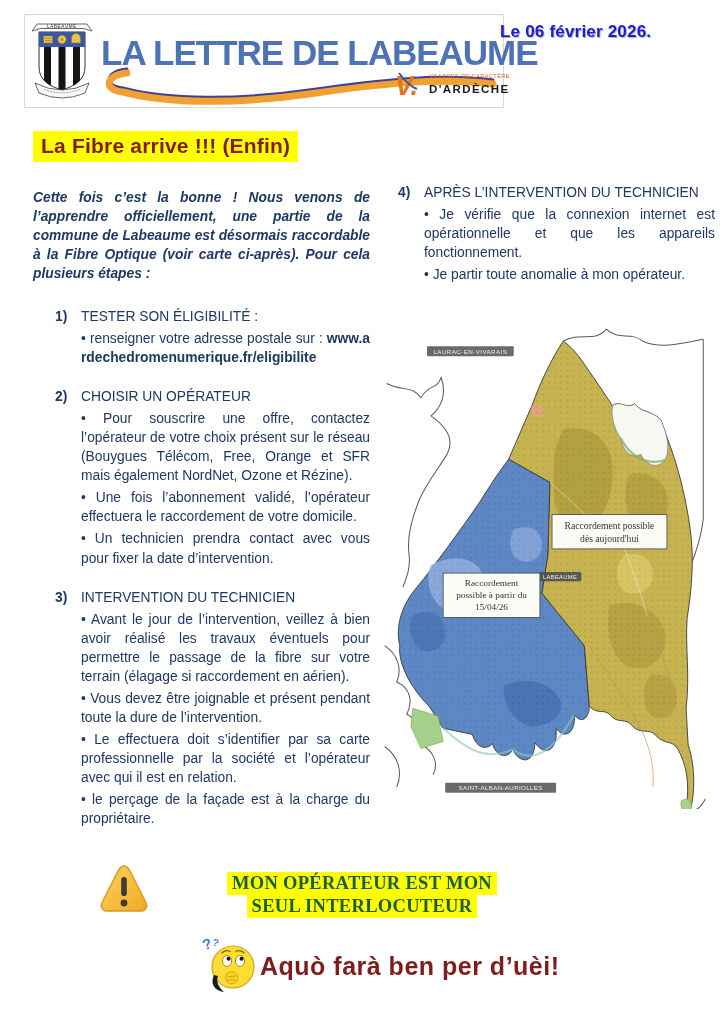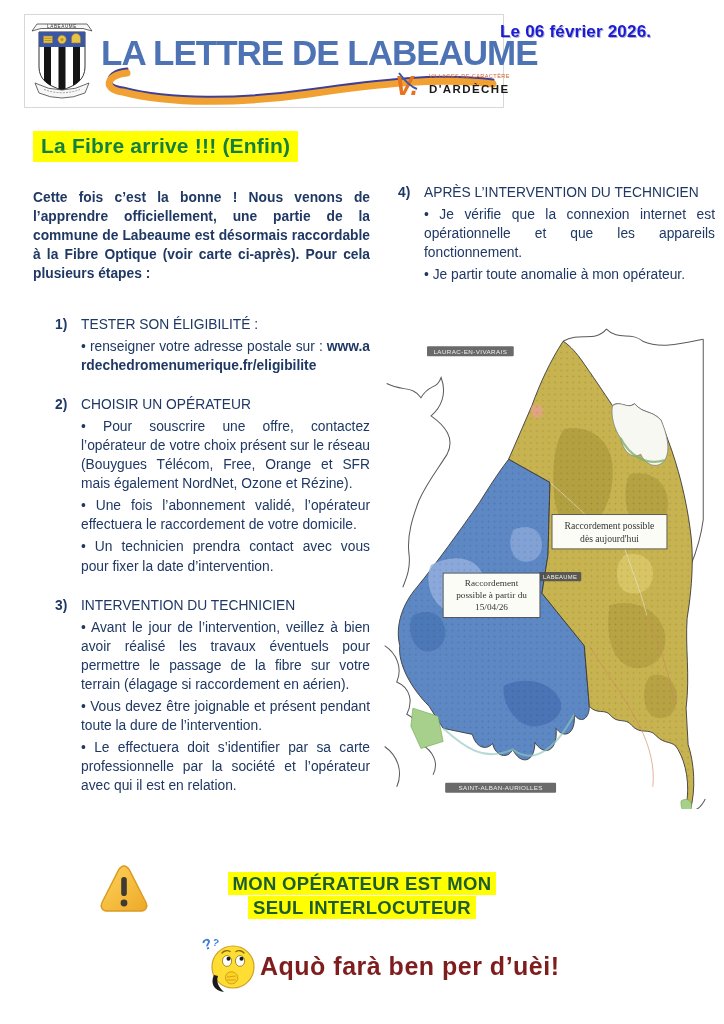--- a/index.html
+++ b/index.html
@@ -9,39 +9,39 @@
   .header{position:absolute;left:24px;top:14px;width:478px;height:92px;border:1px solid #d8d8d8;background:#fff;}
   .crest{position:absolute;left:4px;top:2px;}
   .masthead-title{position:absolute;left:76px;top:18px;width:398px;font-size:35px;font-weight:800;
         color:#4e73b4;letter-spacing:-1px;white-space:nowrap;}
   .swoosh{position:absolute;left:72px;top:50px;}
   .vdc{position:absolute;left:368px;top:46px;}
   .dateblock{position:absolute;left:500px;top:22px;width:215px;
         font-weight:800;font-size:17px;color:#1b1bd6;text-shadow:1px 1px 0 rgba(20,20,120,.35);}
   .dateblock .line{display:block;margin-bottom:15px;letter-spacing:.2px;}
   
-  .headline{position:absolute;left:33px;top:131px;background:#ffff00;color:#15803d;
+  .headline{position:absolute;left:33px;top:131px;background:#ffff00;color:#7f1d1d;
         font-size:21px;font-weight:800;padding:3px 8px 4px;letter-spacing:.2px;}
   
   .col{position:absolute;font-size:13.8px;line-height:1.38;}
   .col-left{left:33px;top:188px;width:337px;}
   .col-right{left:398px;top:183px;width:317px;}
-  .intro{font-weight:700;text-align:justify;margin:0 0 32px;}
+  .intro{font-weight:700;text-align:justify;margin:0 0 24px;font-style:italic;}
   .steps{padding-left:22px;}
   .step{display:grid;grid-template-columns:26px 1fr;margin-bottom:17px;}
   .step-num{font-weight:700;}
   .step-heading{font-weight:400;margin:0 0 3px;}
   .step p{margin:0 0 3px;text-align:justify;}
   .url{font-weight:700;word-break:break-all;}
   .mapwrap{margin-top:26px;margin-left:-16px;}
   
   .warn-icon{position:absolute;left:98px;top:862px;}
   .warn-text{position:absolute;left:0;top:872px;width:724px;text-align:center;line-height:23px;}
   .warn-text .hl{display:inline-block;background:#ffff00;color:#1d5c2f;font-weight:800;
-        font-size:18.5px;letter-spacing:.3px;padding:0 5px;}
+        font-size:18.5px;letter-spacing:.3px;padding:0 5px;font-family:Liberation Serif, serif;}
   .think-icon{position:absolute;left:200px;top:933px;}
   .occitan{position:absolute;left:260px;top:952px;font-size:25px;font-weight:600;color:#7f1d1d;letter-spacing:.5px;text-align:right;}
   svg text{font-family:"Liberation Sans",sans-serif;}
   svg text.serif{font-family:"Liberation Serif",serif;}
 </style>
 </head>
 <body>
 
 <div class="page">
 
@@ -111,20 +111,21 @@
         </div>
       </div>
 
       <div class="step">
         <span class="step-num">3)</span>
         <div>
           <div class="step-heading">INTERVENTION DU TECHNICIEN</div>
           <p>• Avant le jour de l’intervention, veillez à bien avoir réalisé les travaux éventuels pour permettre le passage de la fibre sur votre terrain (élagage si raccordement en aérien).</p>
           <p>• Vous devez être joignable et présent pendant toute la dure de l’intervention.</p>
           <p>• Le effectuera doit s’identifier par sa carte professionnelle par la société et l’opérateur avec qui il est en relation.</p>
+          <p>• le perçage de la façade est à la charge du propriétaire.</p>
         </div>
       </div>
 
     </div>
   </div>
 
   <div class="col col-right">
     <div class="steps" style="padding-left:0;">
       <div class="step">
         <span class="step-num">4)</span>

